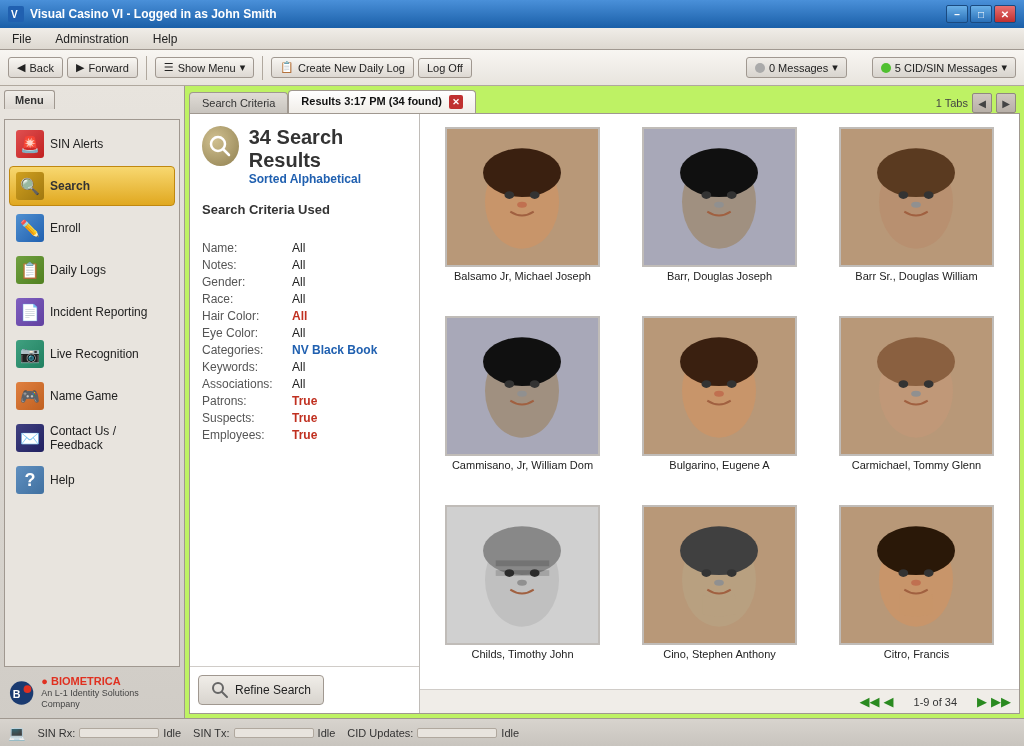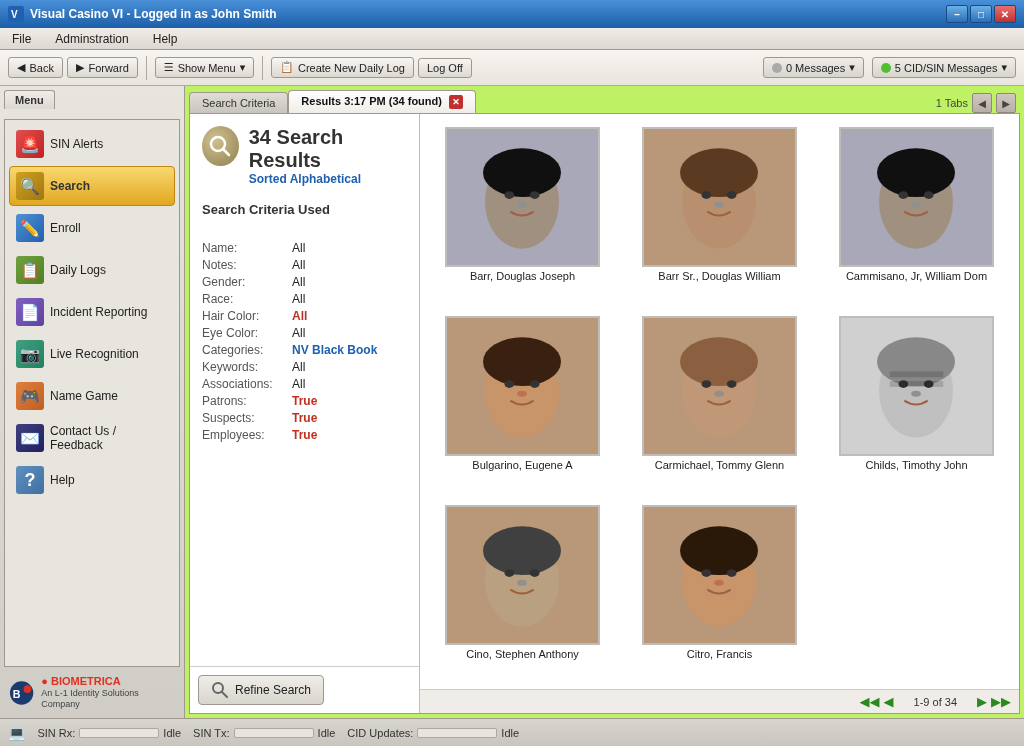--- a/index.html
+++ b/index.html
@@ -48,21 +48,21 @@
       border-bottom: 1px solid #b0a89e;
       gap: 4px;
     }
     .toolbar-btn {
       display: flex; align-items: center; gap: 4px;
       background: linear-gradient(to bottom, #f8f6f2, #ddd8d2);
       border: 1px solid #a09890; border-radius: 3px;
       padding: 3px 8px; font-size: 11px; color: #222; cursor: pointer;
     }
     .toolbar-separator { width: 1px; height: 24px; background: #b0a89e; margin: 0 4px; }
-    .toolbar-right { margin-left: auto; display: flex; align-items: center; gap: 8px; }
+    .toolbar-right { margin-left: auto; display: flex; align-items: center; gap: 25px; }
     .msg-btn {
       display: flex; align-items: center; gap: 4px;
       background: linear-gradient(to bottom, #f0ede8, #d8d4ce);
       border: 1px solid #a09890; border-radius: 3px;
       padding: 3px 8px; font-size: 11px; color: #222; cursor: pointer;
     }
     .msg-indicator { width: 10px; height: 10px; border-radius: 50%; background: #aaa; display: inline-block; }
     .msg-indicator.green { background: #50c030; }
 
     
@@ -543,20 +543,35 @@
               <line x1="11" y1="11" x2="16" y2="16" stroke="#666" stroke-width="2" stroke-linecap="round"></line>
             </svg>
             <span>Refine Search</span>
           </button>
         </div>
       </div>
 
       <div class="results-pane">
         <div class="results-grid">
 
+        <div class="person-card">
+              <div class="person-photo photo-1">
+                <svg width="155" height="140" viewBox="0 0 155 140" xmlns="http://www.w3.org/2000/svg">
+      <rect width="155" height="140" fill="#b89878"></rect>
+      <ellipse cx="77" cy="75" rx="38" ry="48" fill="#c8956a"></ellipse>
+      <ellipse cx="77" cy="45" rx="40" ry="25" fill="#3a2010"></ellipse>
+      <ellipse cx="64" cy="68" rx="5" ry="4" fill="#333"></ellipse>
+      <ellipse cx="90" cy="68" rx="5" ry="4" fill="#333"></ellipse>
+      <path d="M65 85 Q77 93 89 85" stroke="#a06040" stroke-width="2" fill="none"></path>
+      <ellipse cx="77" cy="78" rx="5" ry="3" fill="#c07050"></ellipse>
+
+    </svg>
+              </div>
+              <div class="person-name">Balsamo Jr, Michael Joseph</div>
+            </div>
             <div class="person-card">
               <div class="person-photo photo-2">
                 <svg width="155" height="140" viewBox="0 0 155 140" xmlns="http://www.w3.org/2000/svg">
       <rect width="155" height="140" fill="#a8a8b8"></rect>
       <ellipse cx="77" cy="75" rx="38" ry="48" fill="#a09080"></ellipse>
       <ellipse cx="77" cy="45" rx="40" ry="25" fill="#101010"></ellipse>
       <ellipse cx="64" cy="68" rx="5" ry="4" fill="#333"></ellipse>
       <ellipse cx="90" cy="68" rx="5" ry="4" fill="#333"></ellipse>
       <path d="M65 85 Q77 93 89 85" stroke="#a06040" stroke-width="2" fill="none"></path>
       <ellipse cx="77" cy="78" rx="5" ry="3" fill="#909090"></ellipse>

